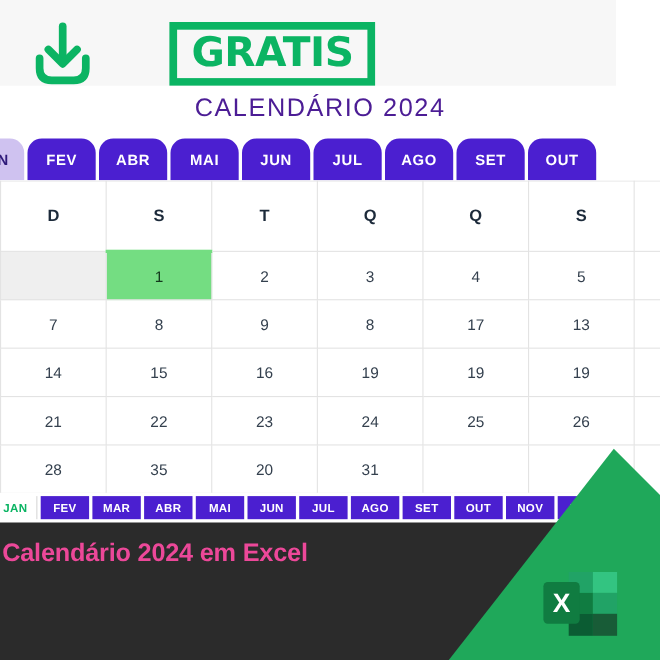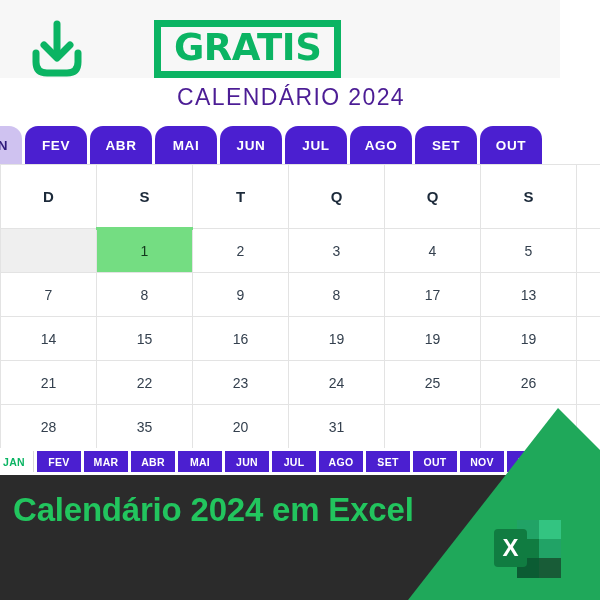--- a/index.html
+++ b/index.html
@@ -189,24 +189,24 @@
   
   .caption-bar {
     position: absolute;
     left: 0; top: 475px;
     width: 600px; height: 125px;
     background: #2b2b2b;
     overflow: hidden;
   }
   .caption-text {
     position: absolute;
-    left: 13px; top: 12px;
+    left: 2px; top: 12px;
     width: 470px;
-    color: #22c55e;
-    font-size: 33px;
+    color: #ec4899;
+    font-size: 23px;
     font-weight: bold;
     line-height: 1.38;
     letter-spacing: -0.2px;
   }
 
   
   .corner-triangle {
     position: absolute;
     left: 0; top: 0;
     width: 600px; height: 600px;

